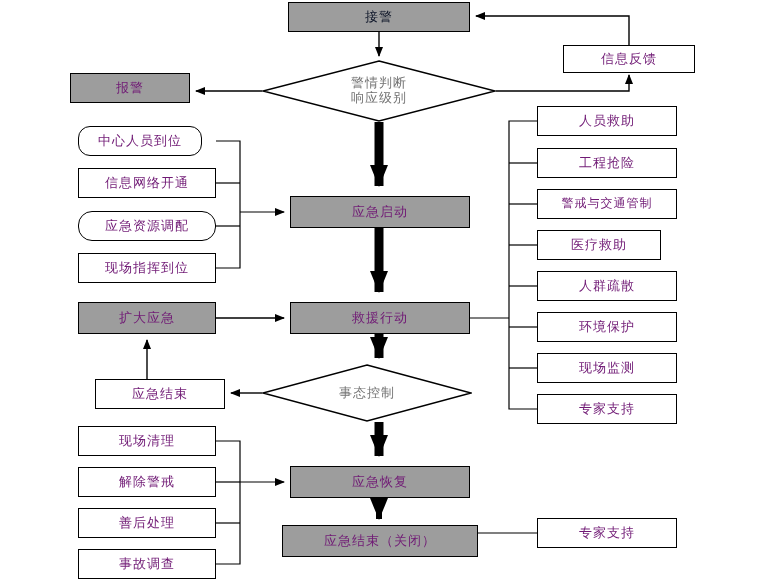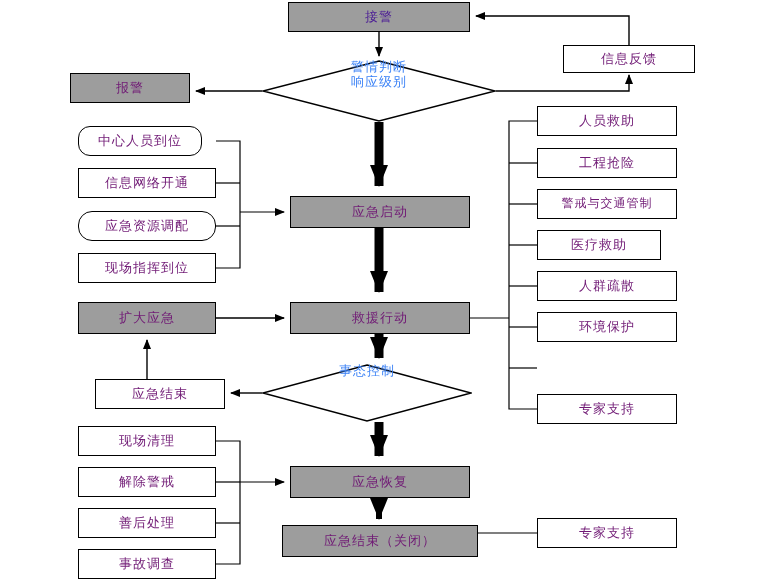--- a/index.html
+++ b/index.html
@@ -26,41 +26,42 @@
     font-size: 13px;
     color: #701a75;
     line-height: 1.15;
     letter-spacing: 1px;
     background: #ffffff;
   }
   .node.gray {
     background: #9d9d9d;
   }
   .node.blue-text {
-    color: #4c1d95;
+    color: #0f172a;
     align-items: center;
   }
   .diamond-wrap {
     position: absolute;
     box-sizing: border-box;
   }
   .diamond-shape {
     position: absolute;
     inset: 0;
   }
   .diamond-label {
     position: absolute;
     inset: 0;
     display: flex;
+    align-items: center;
     justify-content: center;
     text-align: center;
     font-size: 13px;
     line-height: 1.15;
     letter-spacing: 1px;
-    color: #3b82f6;
+    color: #737373;
   }
   .diamond-label span { display: block; }
   svg.lines {
     position: absolute;
     left: 0;
     top: 0;
     width: 780px;
     height: 585px;
     pointer-events: none;
   }
@@ -178,20 +179,23 @@
   </div>
   <div class="node" style="left:537px;top:230px;width:124px;height:30px;">
     <span>医疗救助</span>
   </div>
   <div class="node" style="left:537px;top:271px;width:140px;height:30px;">
     <span>人群疏散</span>
   </div>
   <div class="node" style="left:537px;top:312px;width:140px;height:30px;">
     <span>环境保护</span>
   </div>
+  <div class="node" style="left:537px;top:353px;width:140px;height:30px;">
+    <span>现场监测</span>
+  </div>
   <div class="node" style="left:537px;top:394px;width:140px;height:30px;">
     <span>专家支持</span>
   </div>
 
   <div class="node gray" style="left:78px;top:302px;width:138px;height:32px;">
     <span>扩大应急</span>
   </div>
 
   <div class="node gray" style="left:290px;top:302px;width:180px;height:32px;">
     <span>救援行动</span>

